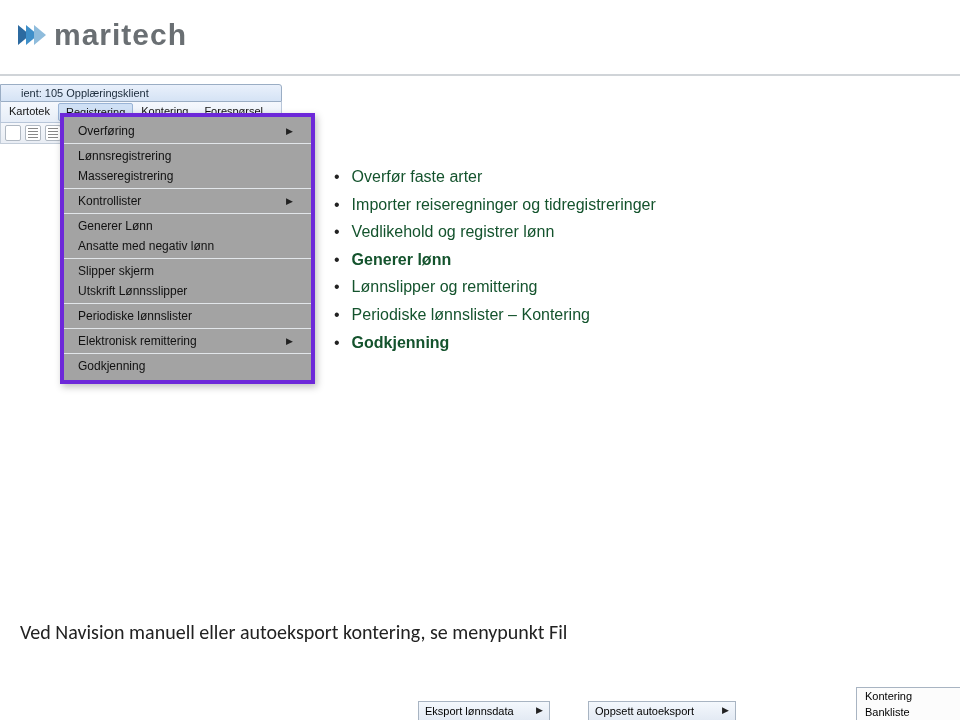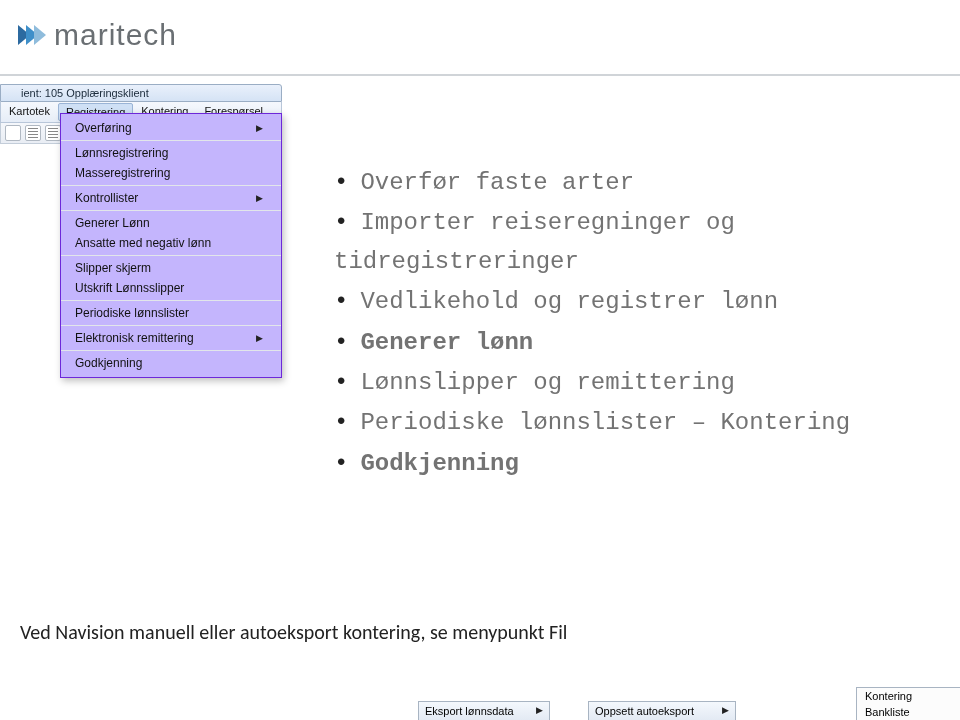--- a/index.html
+++ b/index.html
@@ -31,21 +31,21 @@
     border-top: 10px solid transparent;
     border-bottom: 10px solid transparent;
   }
   .chev1 { border-left: 12px solid #2c6aa0; margin-right: -4px; }
   .chev2 { border-left: 12px solid #3f8fc9; margin-right: -4px; }
   .chev3 { border-left: 12px solid #8fbcdc; }
   .logo-text {
     font-size: 30px;
     color: #6a6f73;
     letter-spacing: 1px;
-    font-weight: 400;
+    font-weight: 700;
   }
   .hr {
     position: absolute;
     top: 74px;
     left: 0;
     right: 0;
     height: 2px;
     background: #d0d4d8;
   }
 
@@ -103,23 +103,23 @@
     content: "";
     display: block;
     margin: 2px;
     height: 10px;
     background: repeating-linear-gradient(#888 0 1px, transparent 1px 3px);
   }
   .dropdown {
     position: absolute;
     top: 29px;
     left: 60px;
-    width: 222px;
-    background: #c4b5fd;
-    border: 1px solid #6d28d9;
+    width: 255px;
+    background: #a3a3a3;
+    border: 4px solid #6d28d9;
     box-shadow: 2px 3px 7px rgba(0,0,0,0.25);
     font-size: 12px;
     padding: 2px 0;
   }
   .dropdown .dgroup {
     border-bottom: 1px solid #e2e6ea;
     padding: 2px 0;
   }
   .dropdown .dgroup:last-child { border-bottom: none; }
   .dropdown .ditem {
@@ -132,24 +132,24 @@
   .dropdown .ditem .arrow {
     font-size: 9px;
     color: #222;
   }
 
   
   .bullets {
     position: absolute;
     top: 164px;
     left: 334px;
-    font-size: 24px;
-    color: #737373;
+    font-size: 16px;
+    color: #14532d;
     line-height: 1.6;
-    font-family: Liberation Mono, monospace;
+    font-family: Liberation Sans, sans-serif;
   }
   .bullets ul { list-style: none; padding: 0; margin: 0; }
   .bullets li::before {
     content: "•";
     margin-right: 12px;
     color: #222;
   }
   .bullets li { margin-bottom: 2px; }
   .bold { font-weight: 700; }
 

